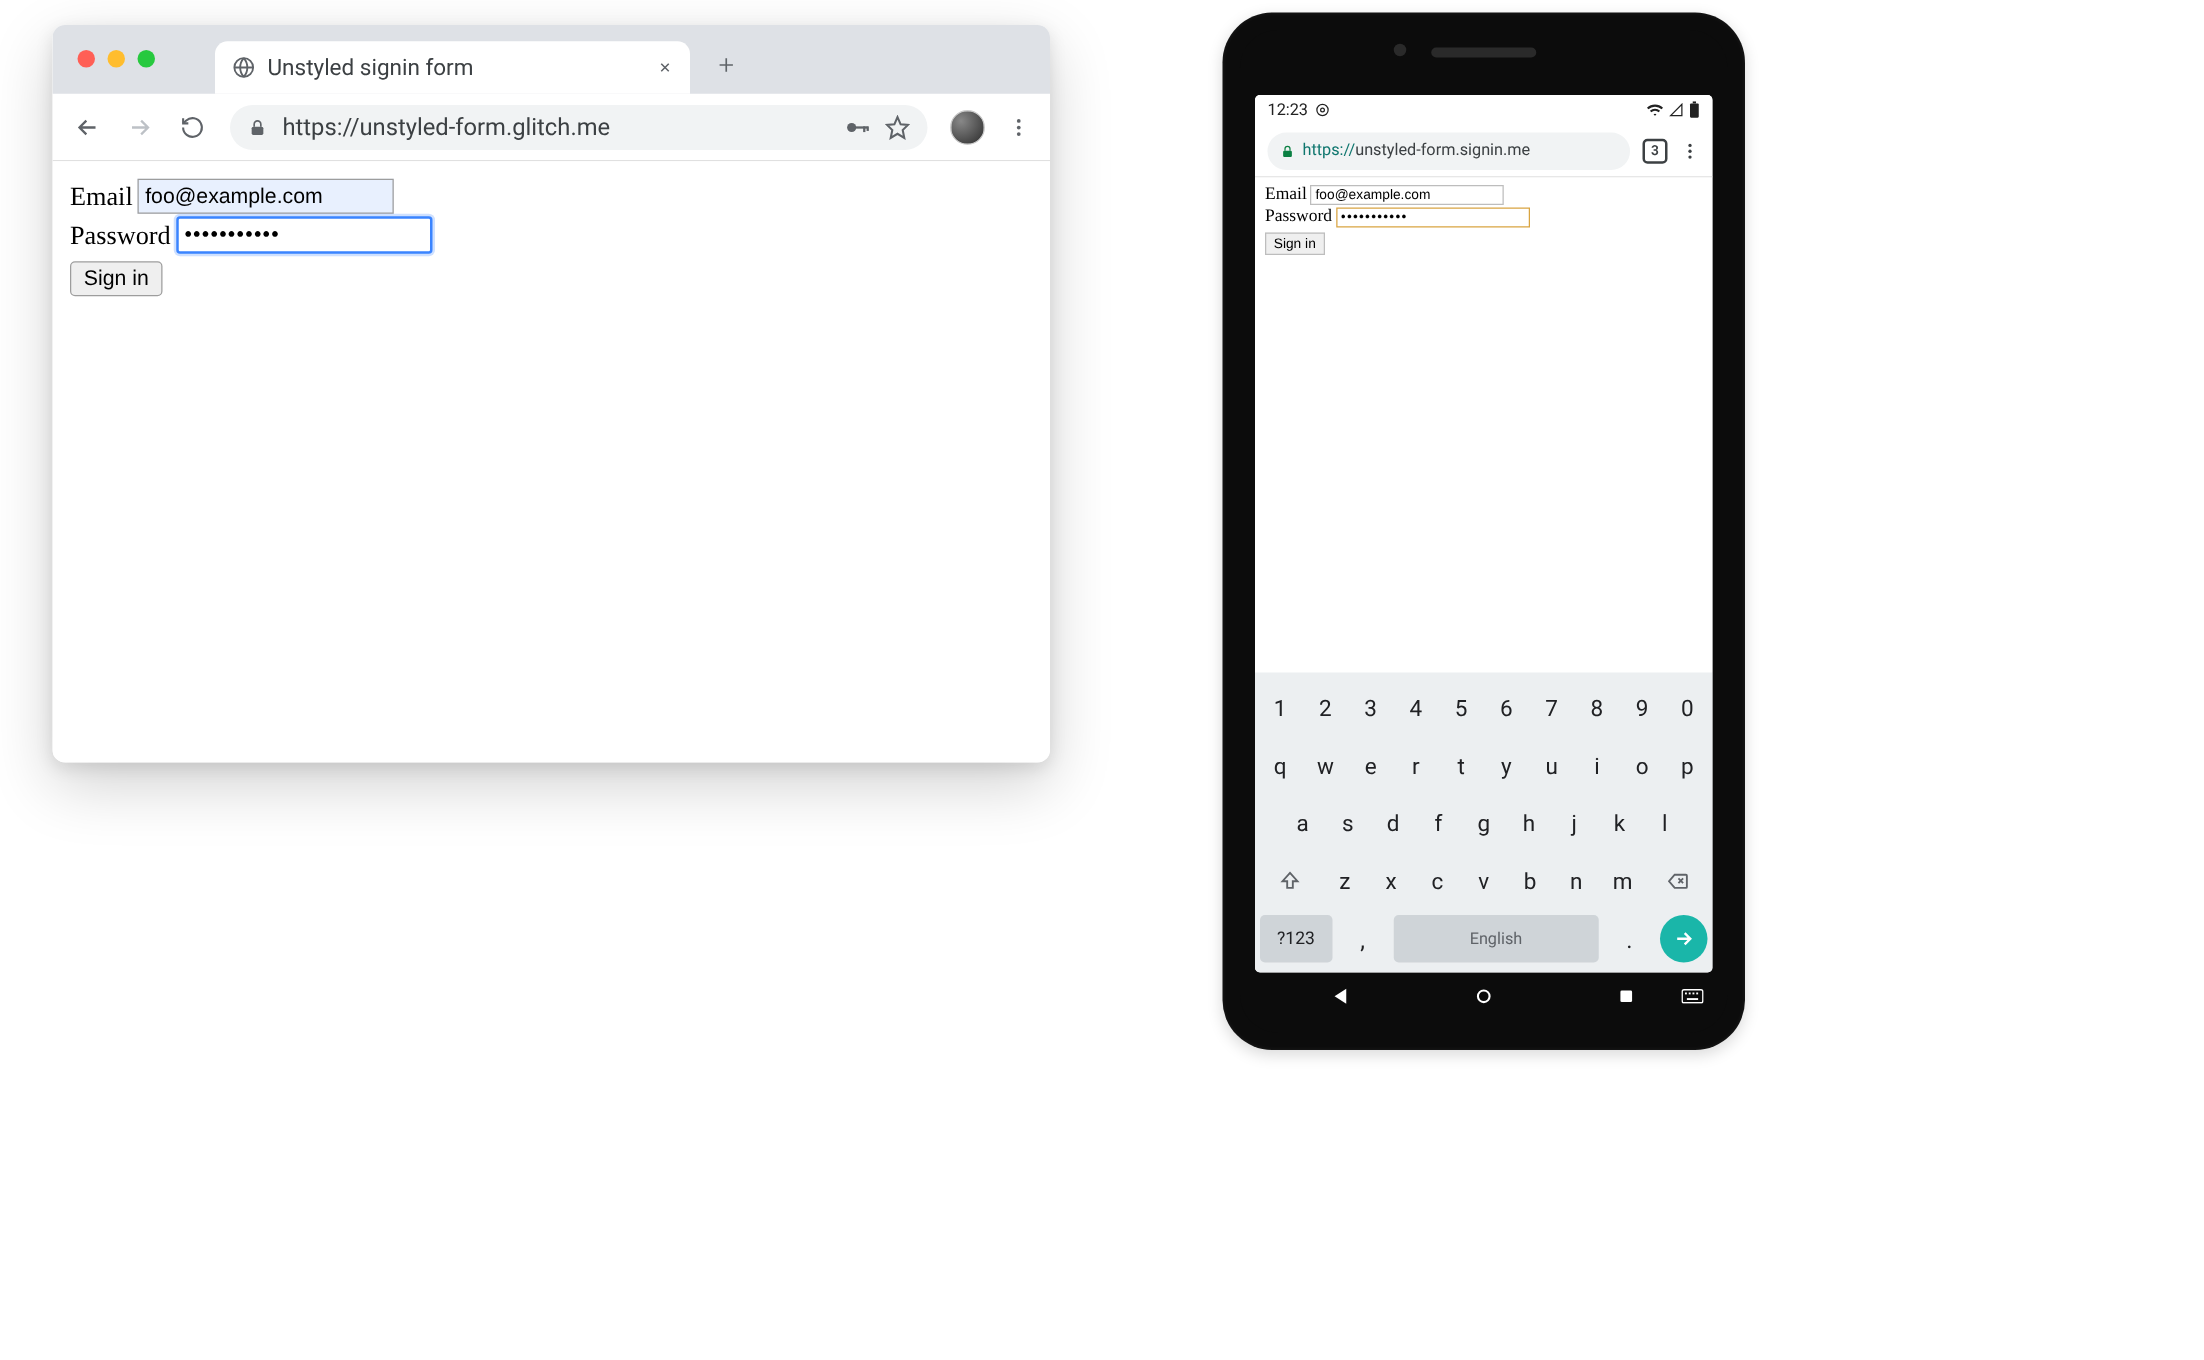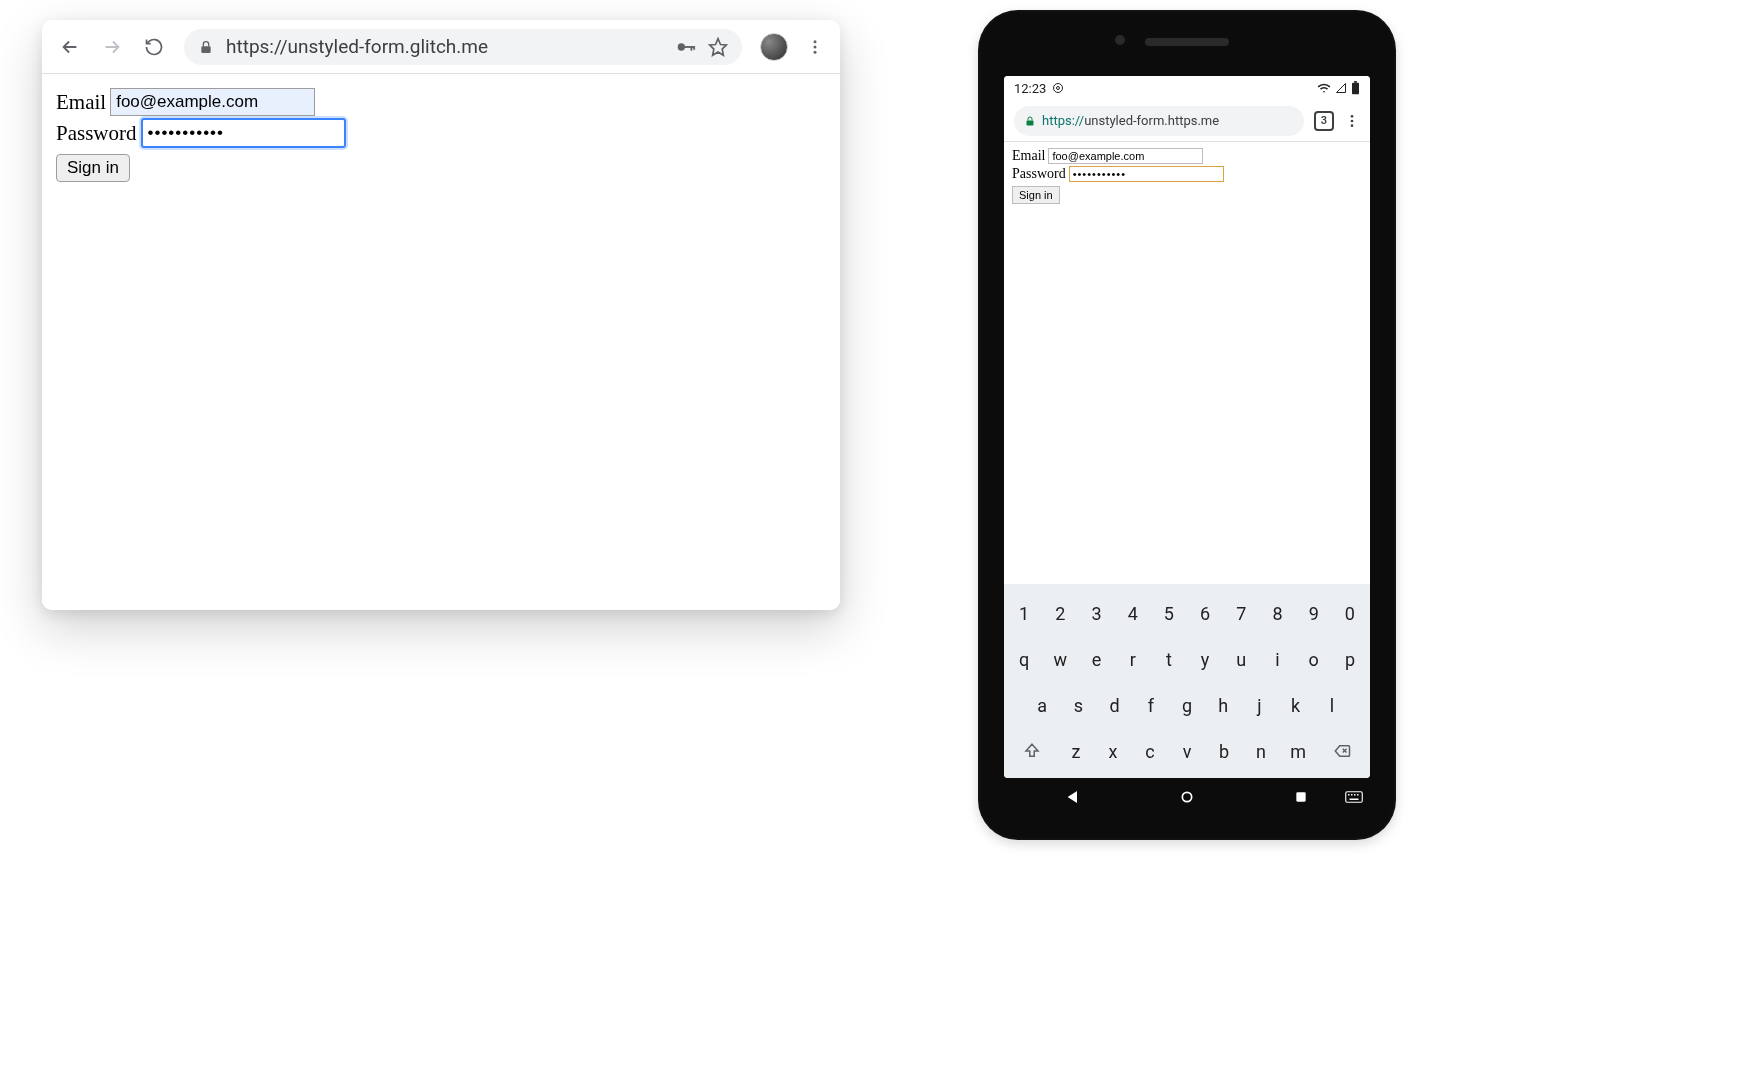--- a/index.html
+++ b/index.html
@@ -292,20 +292,46 @@
     }
     .nb-item { width:20px; height:20px; display:flex; align-items:center; justify-content:center; }
 
     svg { display:block; }
   </style>
 </head>
 <body>
 
 <div class="desktop-window">
 
+  <div class="desktop-tabbar">
+    <div class="traffic-lights">
+      <div class="traffic-dot dot-red"></div>
+      <div class="traffic-dot dot-yellow"></div>
+      <div class="traffic-dot dot-green"></div>
+    </div>
+    <div class="tab">
+      <span class="tab-favicon">
+        <svg width="18" height="18" viewBox="0 0 24 24" fill="none" stroke="currentColor" stroke-width="2">
+            <circle cx="12" cy="12" r="10"></circle>
+            <path d="M2 12h20M12 2a15 15 0 0 1 0 20M12 2a15 15 0 0 0 0 20"></path>
+          </svg>
+      </span>
+      <span class="tab-title">Unstyled signin form</span>
+      <span class="tab-close">
+        <svg width="12" height="12" viewBox="0 0 24 24" fill="none" stroke="currentColor" stroke-width="2.5">
+            <path d="M18 6 6 18M6 6l12 12"></path>
+          </svg>
+      </span>
+    </div>
+    <div class="new-tab-btn">
+      <svg width="16" height="16" viewBox="0 0 24 24" fill="none" stroke="currentColor" stroke-width="2">
+          <path d="M12 4v16M4 12h16"></path>
+        </svg>
+    </div>
+  </div>
 
   <div class="desktop-toolbar">
     <span class="nav-btn">
       <svg width="22" height="22" viewBox="0 0 24 24" fill="none" stroke="currentColor" stroke-width="2">
           <path d="M19 12H5M11 18l-6-6 6-6"></path>
         </svg>
     </span>
     <span class="nav-btn disabled">
       <svg width="22" height="22" viewBox="0 0 24 24" fill="none" stroke="currentColor" stroke-width="2">
           <path d="M5 12h14M13 6l6 6-6 6"></path>
@@ -403,21 +429,21 @@
 
       <div class="m-toolbar">
         <div class="m-omni">
           <span class="m-lock">
             <svg width="12" height="12" viewBox="0 0 24 24" fill="currentColor">
                 <rect x="5" y="11" width="14" height="10" rx="2"></rect>
                 <path d="M8 11V8a4 4 0 1 1 8 0v3" fill="none" stroke="currentColor" stroke-width="2"></path>
               </svg>
           </span>
           <span>
-            <span class="m-url-host">https://</span><span class="m-url-path">unstyled-form.https.me</span>
+            <span class="m-url-host">https://</span><span class="m-url-path">unstyled-form.signin.me</span>
           </span>
         </div>
         <div class="tabcount">
           <span>3</span>
         </div>
         <span>
           <svg width="16" height="16" viewBox="0 0 24 24" fill="#3c4043">
               <circle cx="12" cy="5" r="2"></circle>
               <circle cx="12" cy="12" r="2"></circle>
               <circle cx="12" cy="19" r="2"></circle>
@@ -490,20 +516,31 @@
               <div class="key letter">n</div>
               <div class="key letter">m</div>
             </div>
           <div class="key bksp-key">
             <svg width="22" height="18" viewBox="0 0 24 24" fill="none" stroke="#5f6368" stroke-width="2">
                 <path d="M21 5H9l-6 7 6 7h12a1 1 0 0 0 1-1V6a1 1 0 0 0-1-1z"></path>
                 <path d="M13 9l5 5M18 9l-5 5"></path>
               </svg>
           </div>
         </div>
+        <div class="krow">
+          <div class="key fn wide">?123</div>
+          <div class="key">,</div>
+          <div class="key spacebar">English</div>
+          <div class="key">.</div>
+          <div class="enter-key">
+            <svg width="18" height="18" viewBox="0 0 24 24" fill="none" stroke="#fff" stroke-width="2.5">
+                <path d="M5 12h14M13 6l6 6-6 6"></path>
+              </svg>
+          </div>
+        </div>
       </div>
 
     </div>
 
     <div class="navbar">
       <div class="nb-item">
         <svg width="16" height="16" viewBox="0 0 24 24" fill="#fff">
             <path d="M4 12l14-9v18z"></path>
           </svg>
       </div>

